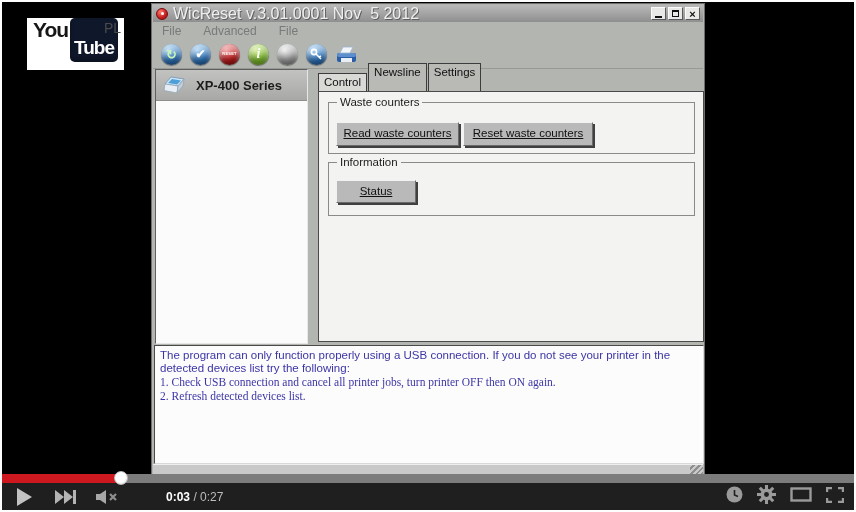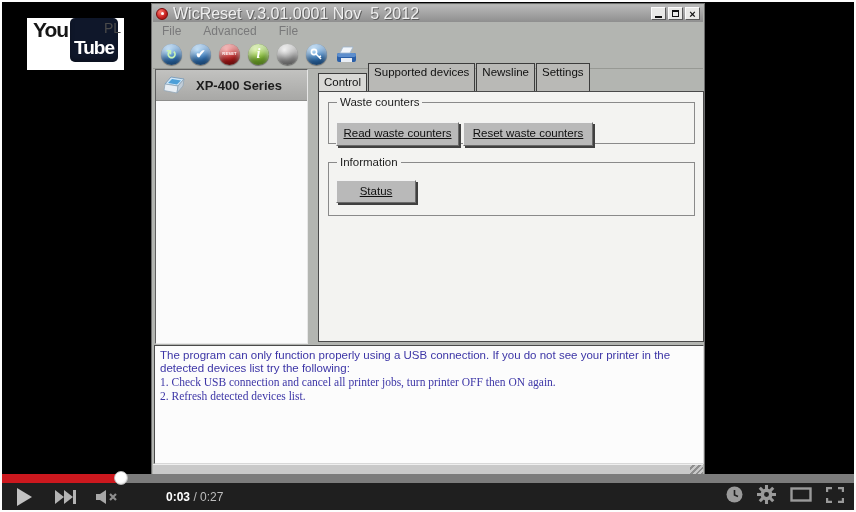--- a/index.html
+++ b/index.html
@@ -66,21 +66,21 @@
   .device-label { font-size:13px; font-weight:bold; color:#1c1c1c; }
 
   .tabs { position:absolute; left:166px; top:69px; height:18px; display:flex; align-items:flex-end; }
   .tab { font-size:11.5px; color:#101010; background:#b9b9b6; border:1px solid #3c3c3c; border-bottom:none;
          padding:2px 5px 13px 5px; margin-right:1px; }
   .tab.active { background:#d9d9d6; padding-bottom:3px; position:relative; z-index:2; }
 
   .tabpanel { position:absolute; left:166px; top:87px; width:386px; height:251px; background:#f3f3f1;
               border:1px solid #4a4a4a; }
   .groupbox { position:absolute; border:1px solid #8a8a8a; }
-  .gb-waste { left:9px; top:10px; width:367px; height:42px; }
+  .gb-waste { left:9px; top:10px; width:367px; height:52px; }
   .gb-info  { left:9px; top:70px; width:367px; height:54px; }
   .gb-label { position:absolute; left:8px; top:-7px; background:#f3f3f1; padding:0 3px;
               font-size:11.5px; color:#1d1d1d; }
   .btn { position:absolute; background:#b9b9b9; font-size:11.5px; color:#101010; text-align:center;
          border:1px solid; border-color:#f2f2f2 #6a6a6a #6a6a6a #f2f2f2;
          box-shadow:2px 2px 0 #404040; line-height:21px;text-decoration:underline; }
   .btn-read  { left:7px;   top:19px; width:123px; height:24px; }
   .btn-reset { left:134px; top:19px; width:130px; height:24px; }
   .btn-status{ left:7px;   top:17px; width:80px;  height:23px; }
 
@@ -185,21 +185,20 @@
             <polygon points="6,9 10,5 19,6.5 15,10.5" fill="#4d9fd8"></polygon>
             <polygon points="3,10 16,12 15,19 2,16.5" fill="#e8eef4" stroke="#93a7b8" stroke-width="0.8"></polygon>
             <polygon points="16,12 22,5 21,12 15,19" fill="#c2cdd8" stroke="#93a7b8" stroke-width="0.8"></polygon>
           </svg>
           <span class="device-label">XP-400 Series</span>
         </div>
       </div>
 
       <div class="tabs">
         <span class="tab active">Control</span>
-        <span class="tab">Supported devices</span>
         <span class="tab">Newsline</span>
         <span class="tab">Settings</span>
       </div>
 
       <div class="tabpanel">
         <div class="groupbox gb-waste">
           <span class="gb-label">Waste counters</span>
           <span class="btn btn-read">Read waste counters</span>
           <span class="btn btn-reset">Reset waste counters</span>
         </div>

